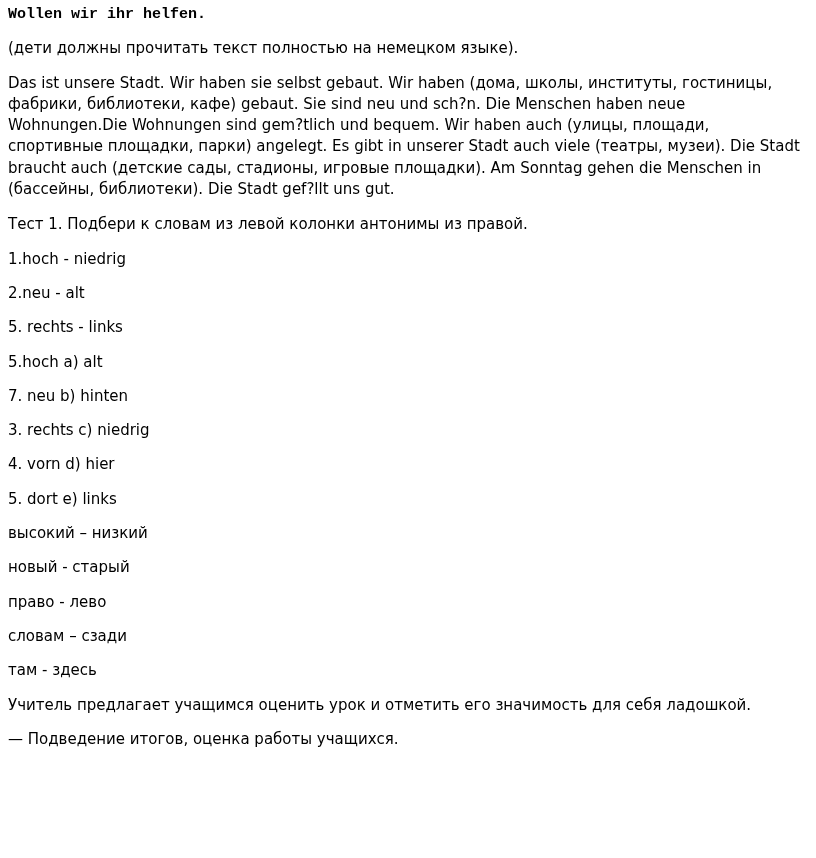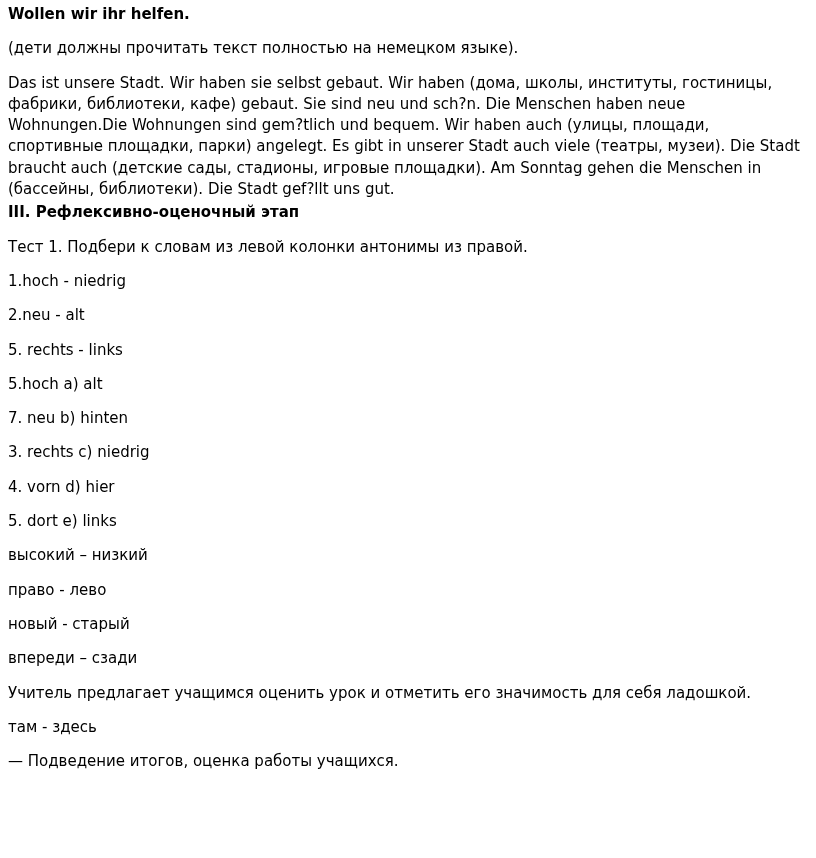--- a/index.html
+++ b/index.html
@@ -19,38 +19,38 @@
     padding: 4px 16px 10px 8px;
   }
   .para {
     font-size: 15px;
     line-height: 1.42;
     margin: 0 0 13px 0;
     text-align: left;
   }
   .para.bold {
     font-weight: bold;
+    font-family: Liberation Mono, monospace;
   }
   .para.body-block {
-    margin-bottom: 2px;
+    margin-bottom: 14px;
   }
 </style>
 </head>
 <body>
 
 <div class="page">
 
   <p class="para bold">Wollen wir ihr helfen.</p>
 
   <p class="para">(дети должны прочитать текст полностью на немецком языке).</p>
 
 
   <p class="para body-block">Das ist unsere Stadt. Wir haben sie selbst gebaut. Wir haben (дома, школы, институты, гостиницы, фабрики, библиотеки, кафе) gebaut. Sie sind neu und sch?n. Die Menschen haben neue Wohnungen.Die Wohnungen sind gem?tlich und bequem. Wir haben auch (улицы, площади, спортивные площадки, парки) angelegt. Es gibt in unserer Stadt auch viele (театры, музеи). Die Stadt braucht auch (детские сады, стадионы, игровые площадки). Am Sonntag gehen die Menschen in (бассейны, библиотеки). Die Stadt gef?llt uns gut.</p>
 
-  <p class="para bold">III. Рефлексивно-оценочный этап</p>
 
   <p class="para">Тест 1. Подбери к словам из левой колонки антонимы из правой.</p>
 
   <p class="para">1.hoch - niedrig</p>
 
   <p class="para">2.neu - alt</p>
 
   <p class="para">5. rechts - links</p>
 
 
@@ -59,25 +59,25 @@
   <p class="para">7. neu b) hinten</p>
 
   <p class="para">3. rechts c) niedrig</p>
 
   <p class="para">4. vorn d) hier</p>
 
   <p class="para">5. dort e) links</p>
 
   <p class="para">высокий – низкий</p>
 
+  <p class="para">новый - старый</p>
+
   <p class="para">право - лево</p>
 
-  <p class="para">новый - старый</p>
+  <p class="para">словам – сзади</p>
 
-  <p class="para">впереди – сзади</p>
+  <p class="para">там - здесь</p>
 
   <p class="para">Учитель предлагает учащимся оценить урок и отметить его значимость для себя ладошкой.</p>
-
-  <p class="para">там - здесь</p>
 
   <p class="para">—   Подведение итогов, оценка работы учащихся.</p>
 
 </div>
 
 </body></html>

